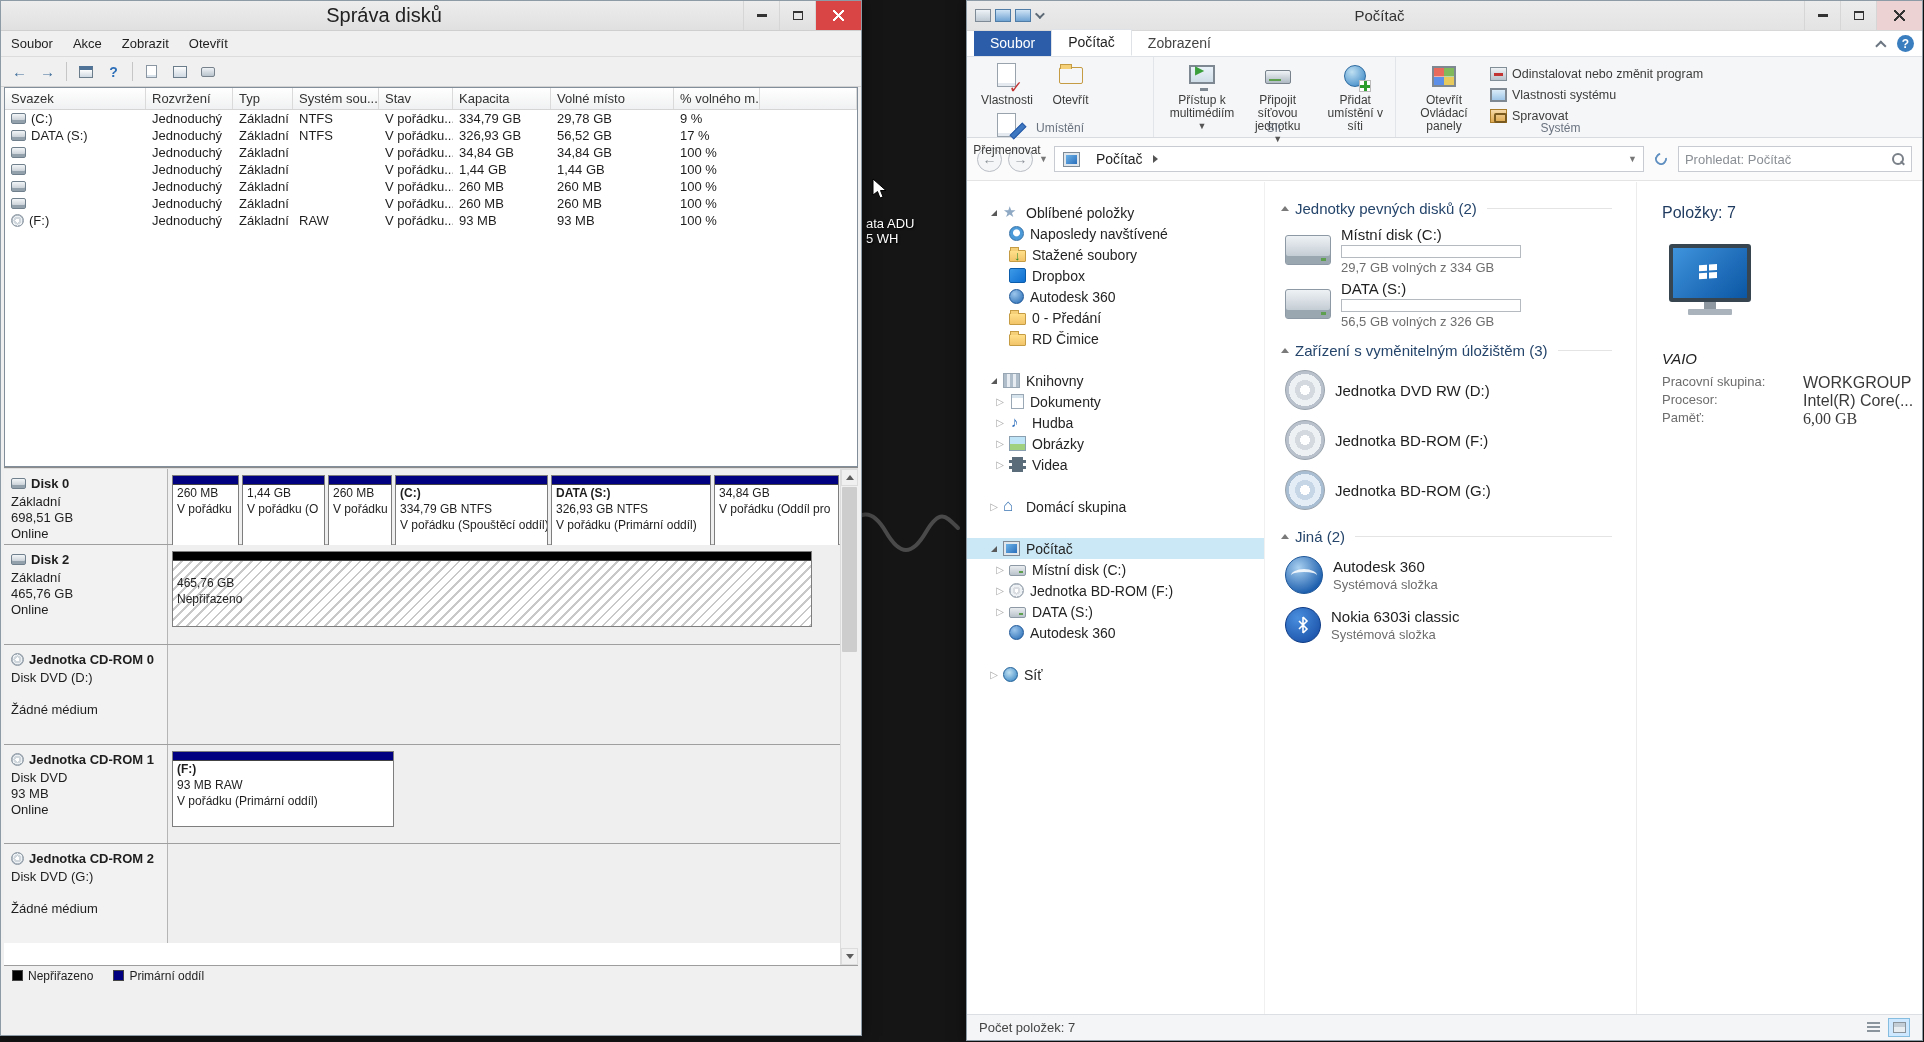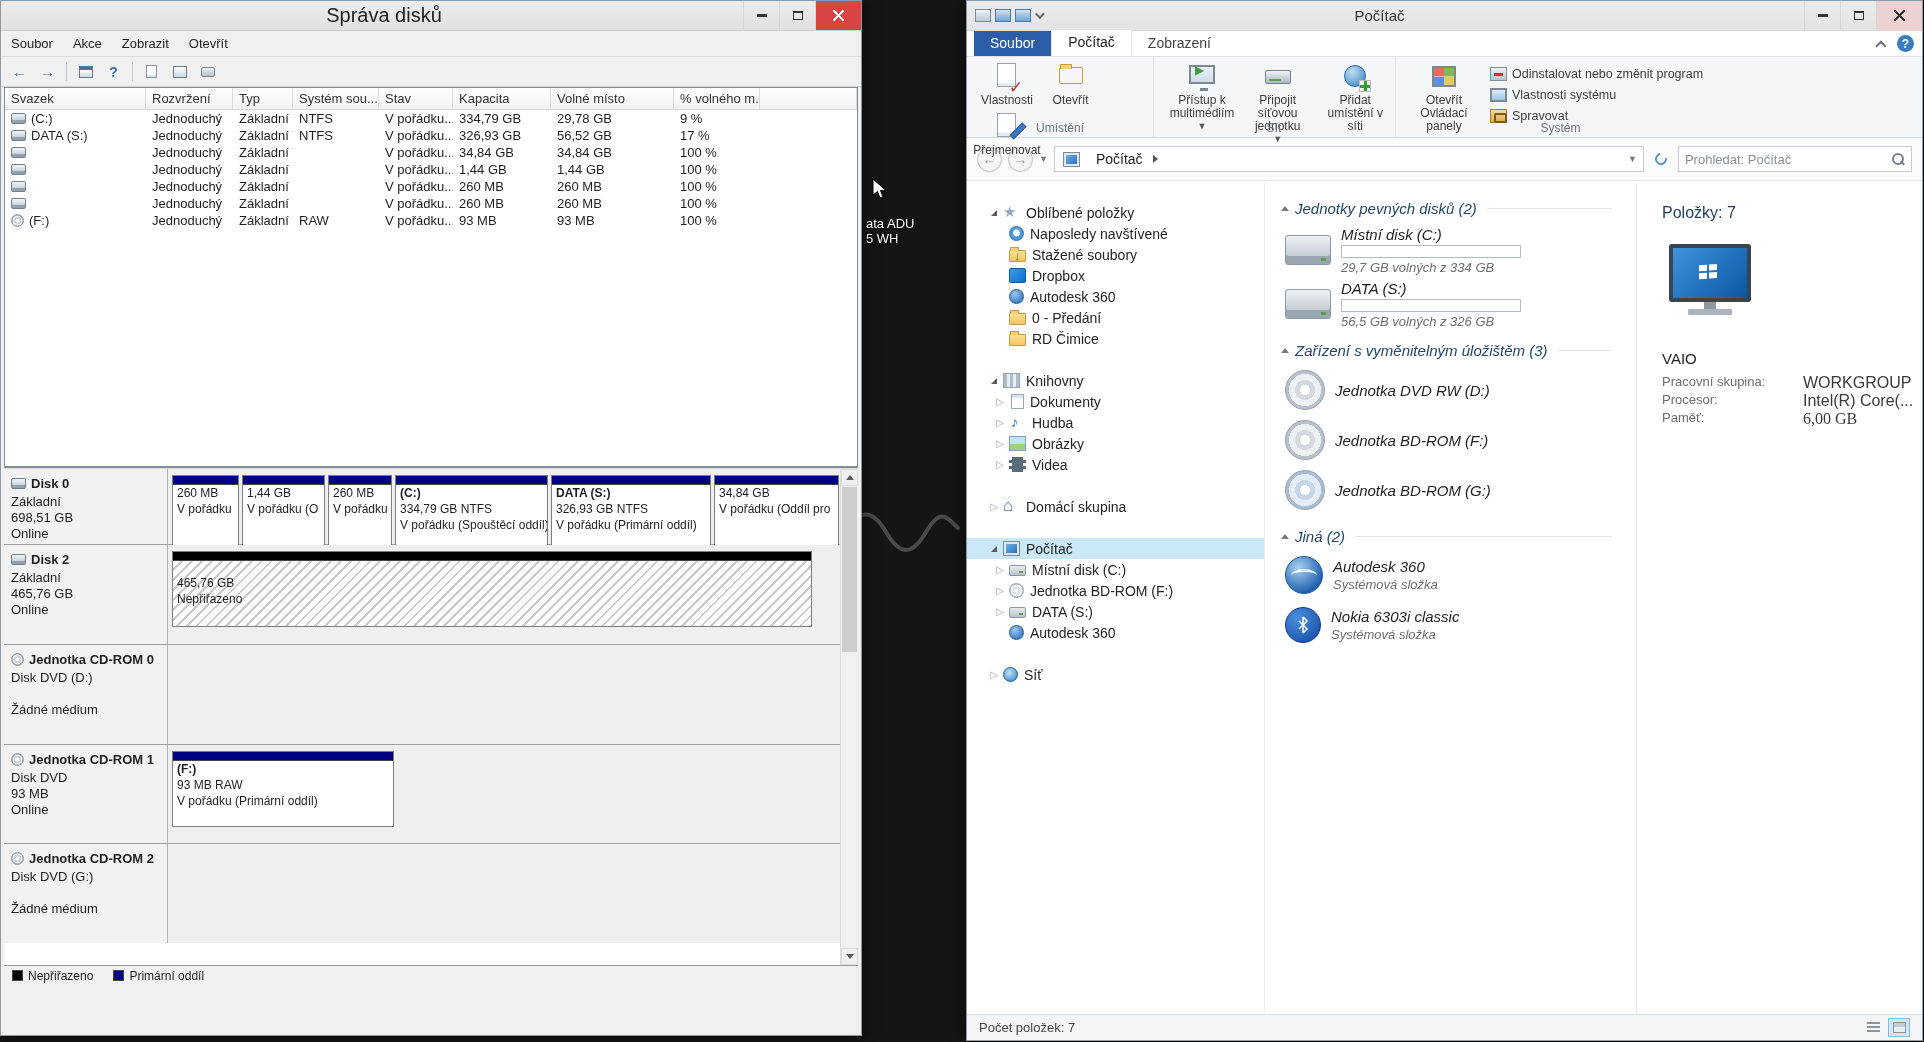--- a/index.html
+++ b/index.html
@@ -185,21 +185,21 @@
   .ni-video{background:#5a6b7a;border-left:3px dotted #fff;border-right:3px dotted #fff;}
   .ni-home::before{content:"⌂";color:#3e77b5;font-size:17px;position:absolute;left:0;top:-3px;}
   .ni-pc{background:#dfe6ec;border:1px solid #7e8b96;}
   .ni-pc::before{content:"";position:absolute;inset:2px;background:linear-gradient(135deg,#6db3e8,#2a6fbb);}
   .ni-drive{background:linear-gradient(#e9edf0,#b9c2ca);border:1px solid #8d99a4;border-radius:2px;height:11px;margin-top:2px;}
   .ni-drive::after{content:"";position:absolute;right:2px;bottom:2px;width:4px;height:2px;background:#5d9e4f;}
   .ni-disc{border-radius:50%;width:15px;border:1px solid #98a2ac;
     background:radial-gradient(circle,#fff 0 2px,#d9dde2 2px 4px,#eef1f4 4px 6px,#b9c2cc 6px);}
   .ni-net{border-radius:50%;width:15px;background:radial-gradient(circle at 40% 35%,#bfe0f2,#2e7fc2);border:1px solid #1f5f96;}
 
-  .ex-content{flex:1;padding:16px 24px 0 16px;border-right:1px solid #ececec;overflow:hidden;font-style:italic;}
+  .ex-content{flex:1;padding:16px 24px 0 16px;border-right:1px solid #ececec;overflow:hidden;}
   .grp{display:flex;align-items:center;height:20px;margin-bottom:8px;}
   .grp .tri{width:0;height:0;border-left:4px solid transparent;border-right:4px solid transparent;border-bottom:5px solid #7a7a7a;margin-right:6px;}
   .grp .gt{font-size:15px;color:var(--hdr);white-space:nowrap;}
   .grp .rule{flex:1;height:1px;background:#e4e4e4;margin-left:10px;}
   .item{display:flex;align-items:center;gap:10px;margin:0 0 6px 4px;}
   .item .meta{display:flex;flex-direction:column;justify-content:center;gap:2px;}
   .iname{font-size:15px;color:#1f1f1f;}
   .isub{font-size:13px;color:#6d6d6d;}
   .cap-bar{width:180px;height:13px;border:1px solid #b5bac0;background:#fff;}
   .cap-fill{height:100%;}
@@ -224,21 +224,21 @@
     border:1px solid #0d3a85;display:flex;align-items:center;justify-content:center;}
 
   .ex-details{width:285px;position:relative;padding:22px 0 0 25px;}
   .d-items{font-size:16px;color:#1e3a5f;}
   .big-pc{position:absolute;left:32px;top:62px;}
   .bp-screen{width:82px;height:58px;border:4px solid #36454f;border-radius:3px;background:linear-gradient(135deg,#3f93dd,#0b56a4);position:relative;}
   .bp-flag{position:absolute;left:26px;top:17px;width:8px;height:6px;background:#fff;
     box-shadow:10px 0 0 #fff,0 8px 0 #fff,10px 8px 0 #fff;transform:skewY(-4deg);}
   .bp-neck{width:12px;height:7px;background:#8d98a1;margin:0 auto;}
   .bp-base{width:44px;height:6px;background:#aab3bb;margin:0 auto;border-radius:1px;}
-  .d-name{position:absolute;left:25px;top:168px;font-size:15px;color:#1f1f1f;}
+  .d-name{position:absolute;left:25px;top:168px;font-size:15px;color:#1f1f1f;font-style:italic;}
   .d-row{position:absolute;left:25px;font-size:13px;color:#6d6d6d;white-space:nowrap;}
   .d-val{position:absolute;left:166px;font-size:16px;color:#3a3a3a;white-space:nowrap;max-width:115px;overflow:hidden;}
 
   .ex-status{position:absolute;left:0;right:0;bottom:0;height:26px;background:#f3f5f7;border-top:1px solid #dcdfe3;
     display:flex;align-items:center;padding:0 12px;font-size:13px;color:#444;}
   .st-right{margin-left:auto;display:flex;gap:4px;}
   .sbtn{width:22px;height:19px;border:1px solid transparent;display:flex;align-items:center;justify-content:center;}
   .sbtn.active{background:#cde8ff;border-color:#84bde0;}
   .ic-list{width:13px;height:11px;background:repeating-linear-gradient(#8a949d 0 2px,transparent 2px 4px);}
   .ic-thumb{width:13px;height:11px;border:1px solid #8a949d;background:linear-gradient(#c3cdd6 50%,#e8edf1 50%);}

